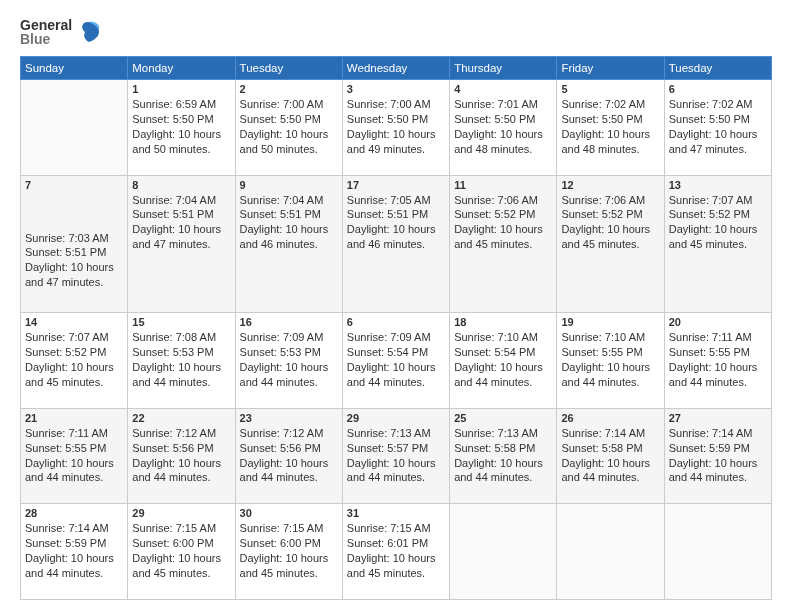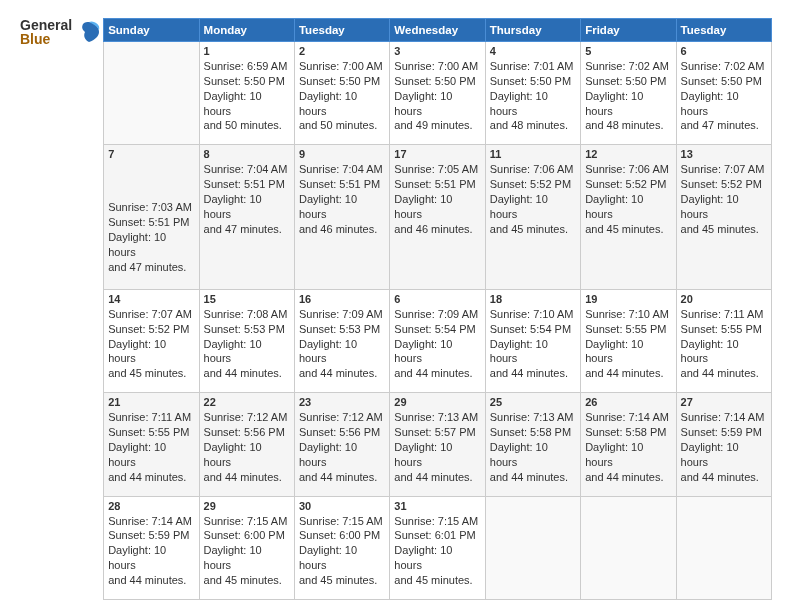--- a/index.html
+++ b/index.html
@@ -8,21 +8,21 @@
       height: 612px;
       background: #fff;
       font-family: Arial, sans-serif;
       overflow: hidden;
     }
     .page {
       width: 792px;
       height: 612px;
       padding: 18px 20px 12px 20px;
       display: flex;
-      flex-direction: row;
+      flex-direction: column;
     }
     .header {
       display: flex;
       align-items: flex-start;
       justify-content: space-between;
       margin-bottom: 10px;
     }
     .logo {
       display: flex;
       align-items: center;
@@ -45,21 +45,21 @@
       flex: 1;
       border: 1px solid #ccc;
       border-collapse: collapse;
       width: 100%;
       table-layout: fixed;
     }
     .calendar th {
       background: #2a6db5;
       color: #fff;
       font-size: 11.5px;
-      font-weight: bold;
+      font-weight: normal;
       padding: 5px 4px;
       border: 1px solid #4a8dd5;
       text-align: left;
     }
     .calendar td {
       border: 1px solid #ccc;
       vertical-align: top;
       padding: 3px 4px 3px 4px;
       font-size: 9.5px;
       color: #333;
@@ -85,21 +85,21 @@
   </style>
 </head>
 <body>
 
 <div class="page">
   <div class="header">
     <div class="logo">
   <div style="display:flex;align-items:center;">
     <div style="display:flex;flex-direction:column;align-items:flex-start;line-height:1;">
       <span style="font-size:14px;font-weight:bold;color:#333;">General</span>
-      <span style="font-size:14px;font-weight:bold;color:#a16207;">Blue</span>
+      <span style="font-size:14px;font-weight:bold;color:#737373;">Blue</span>
     </div>
     <svg width="28" height="28" viewBox="0 0 28 28" style="margin-left:3px;">
       <path d="M14 4 C18 4, 24 8, 24 14 C24 18, 20 22, 14 24 C10 22, 8 18, 10 14 C8 12, 6 10, 8 6 C10 4, 12 4, 14 4Z" fill="#2a6db5"></path>
       <path d="M14 4 C18 2, 26 6, 24 12 C22 8, 18 6, 14 4Z" fill="#5ab0f0"></path>
     </svg>
   </div>
 </div>
     <div class="title-block">
       <div class="month-title"></div>
       <div class="subtitle"></div>

